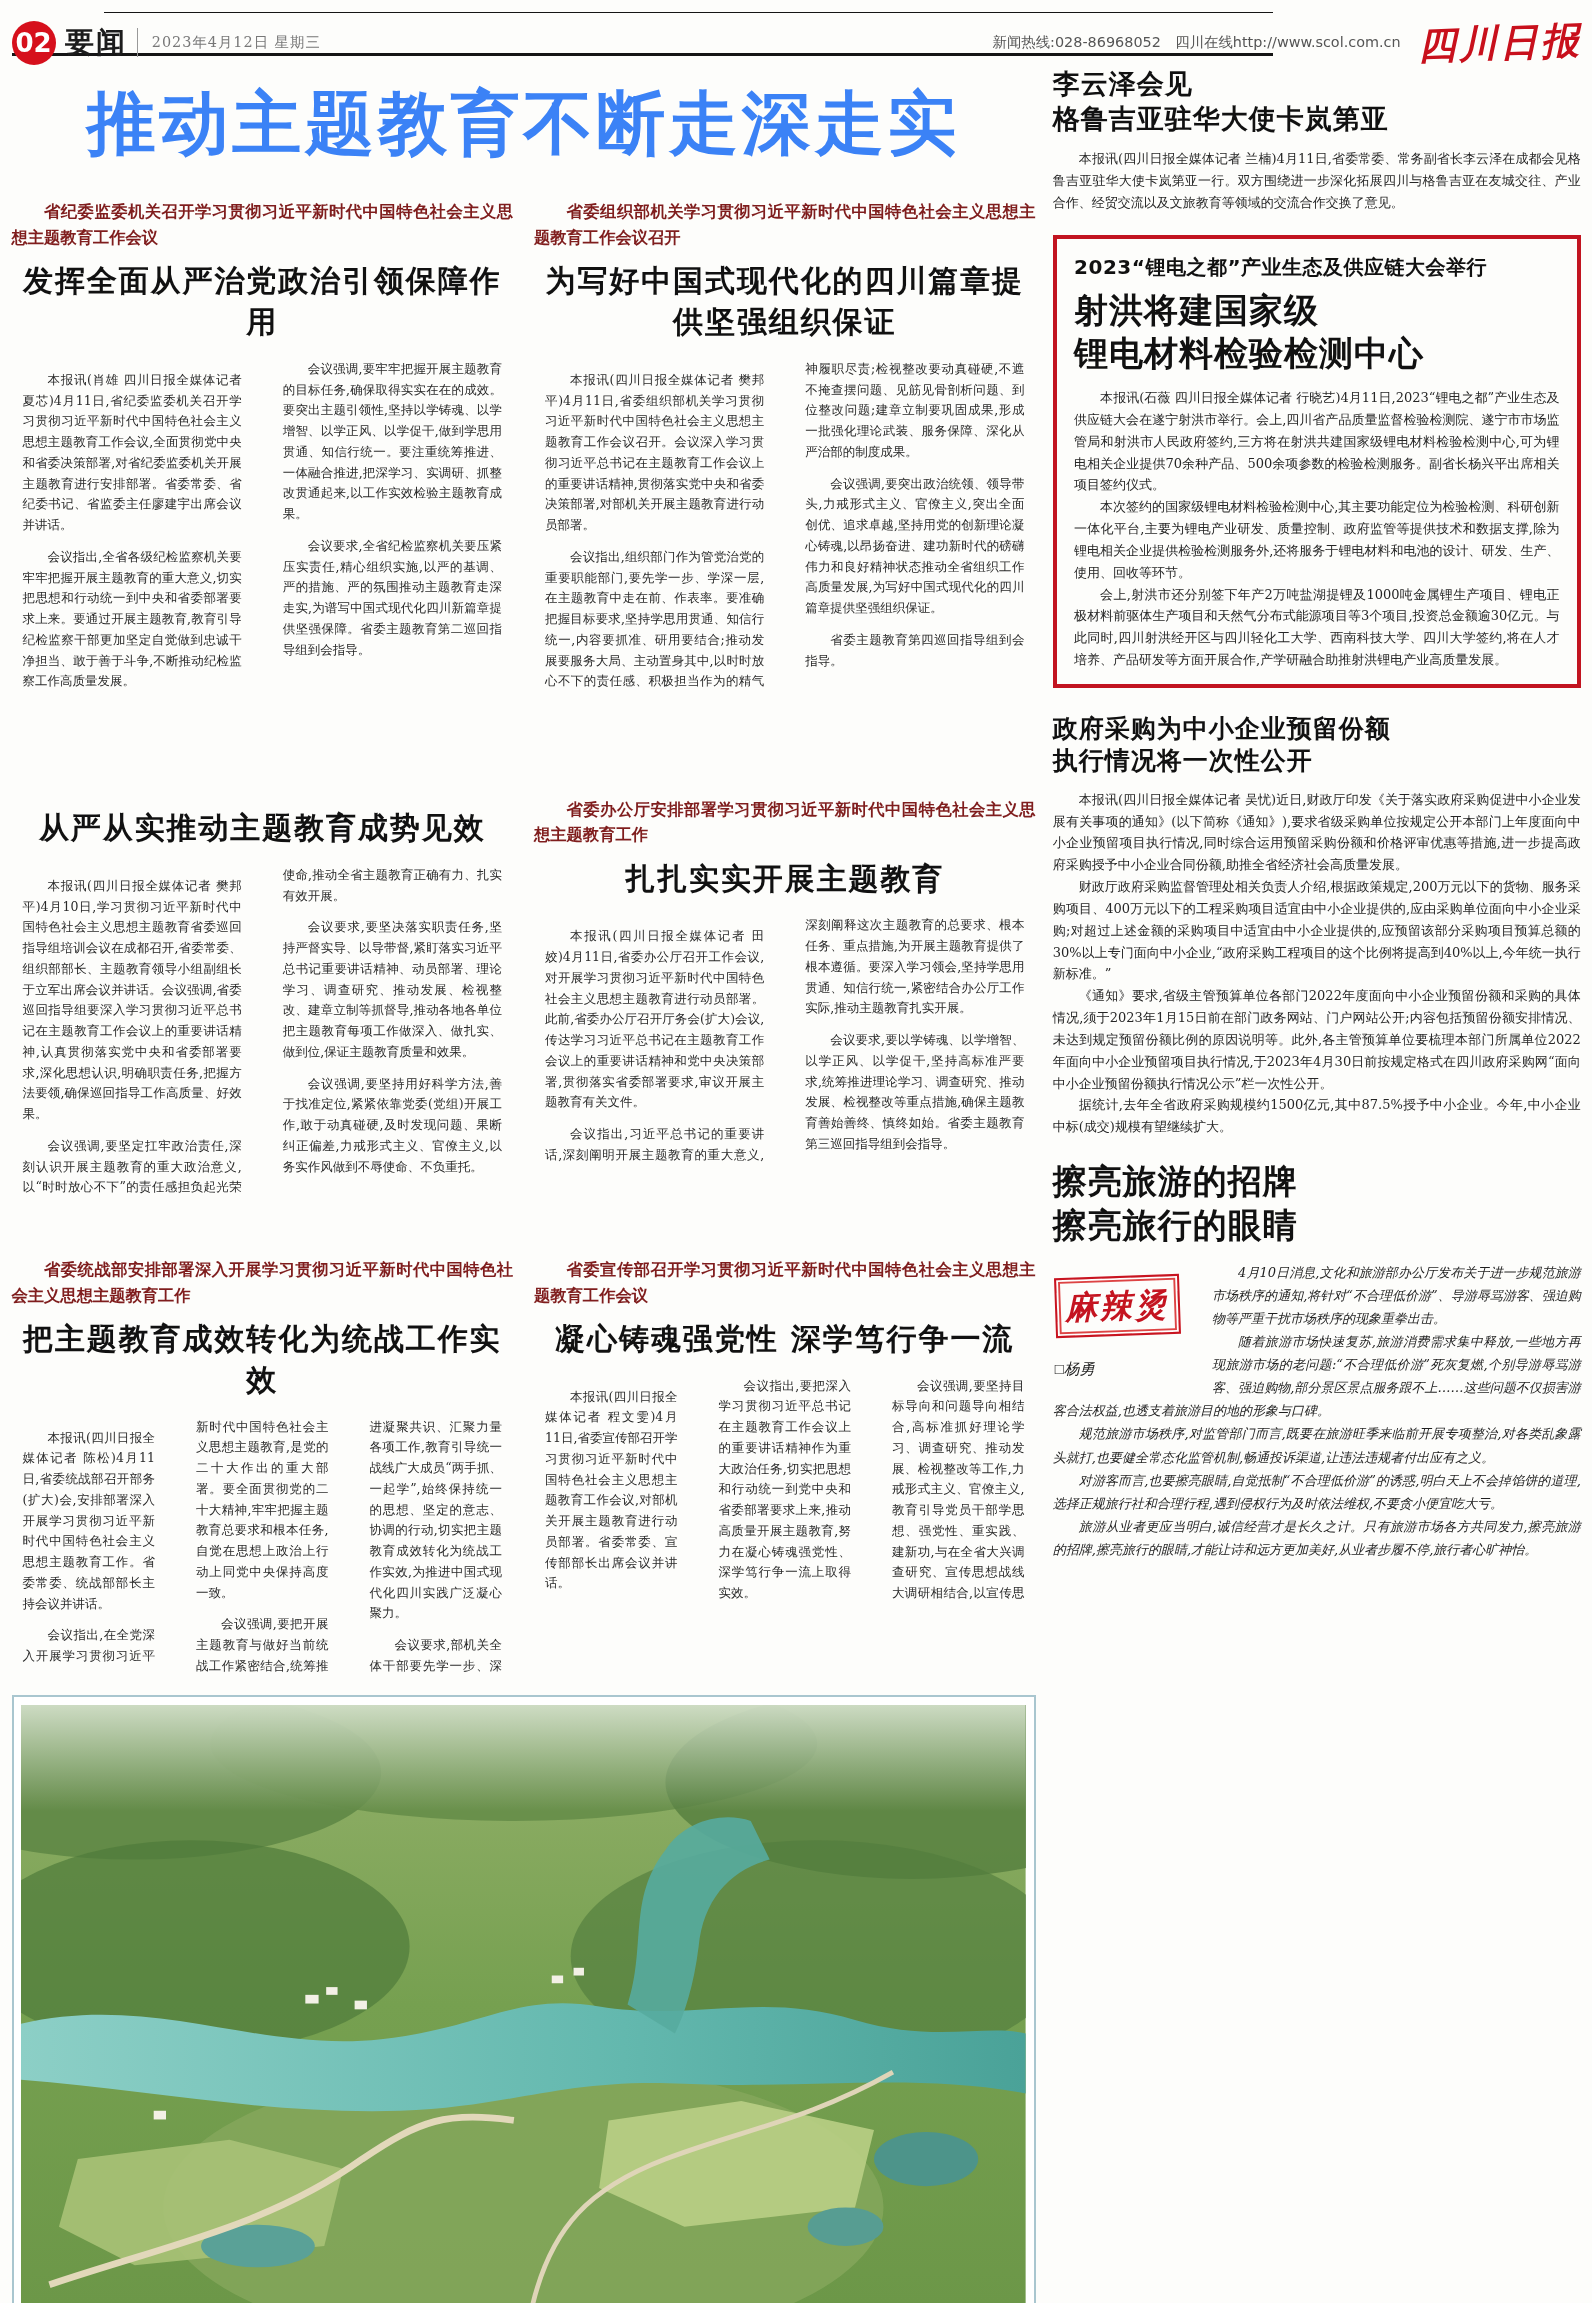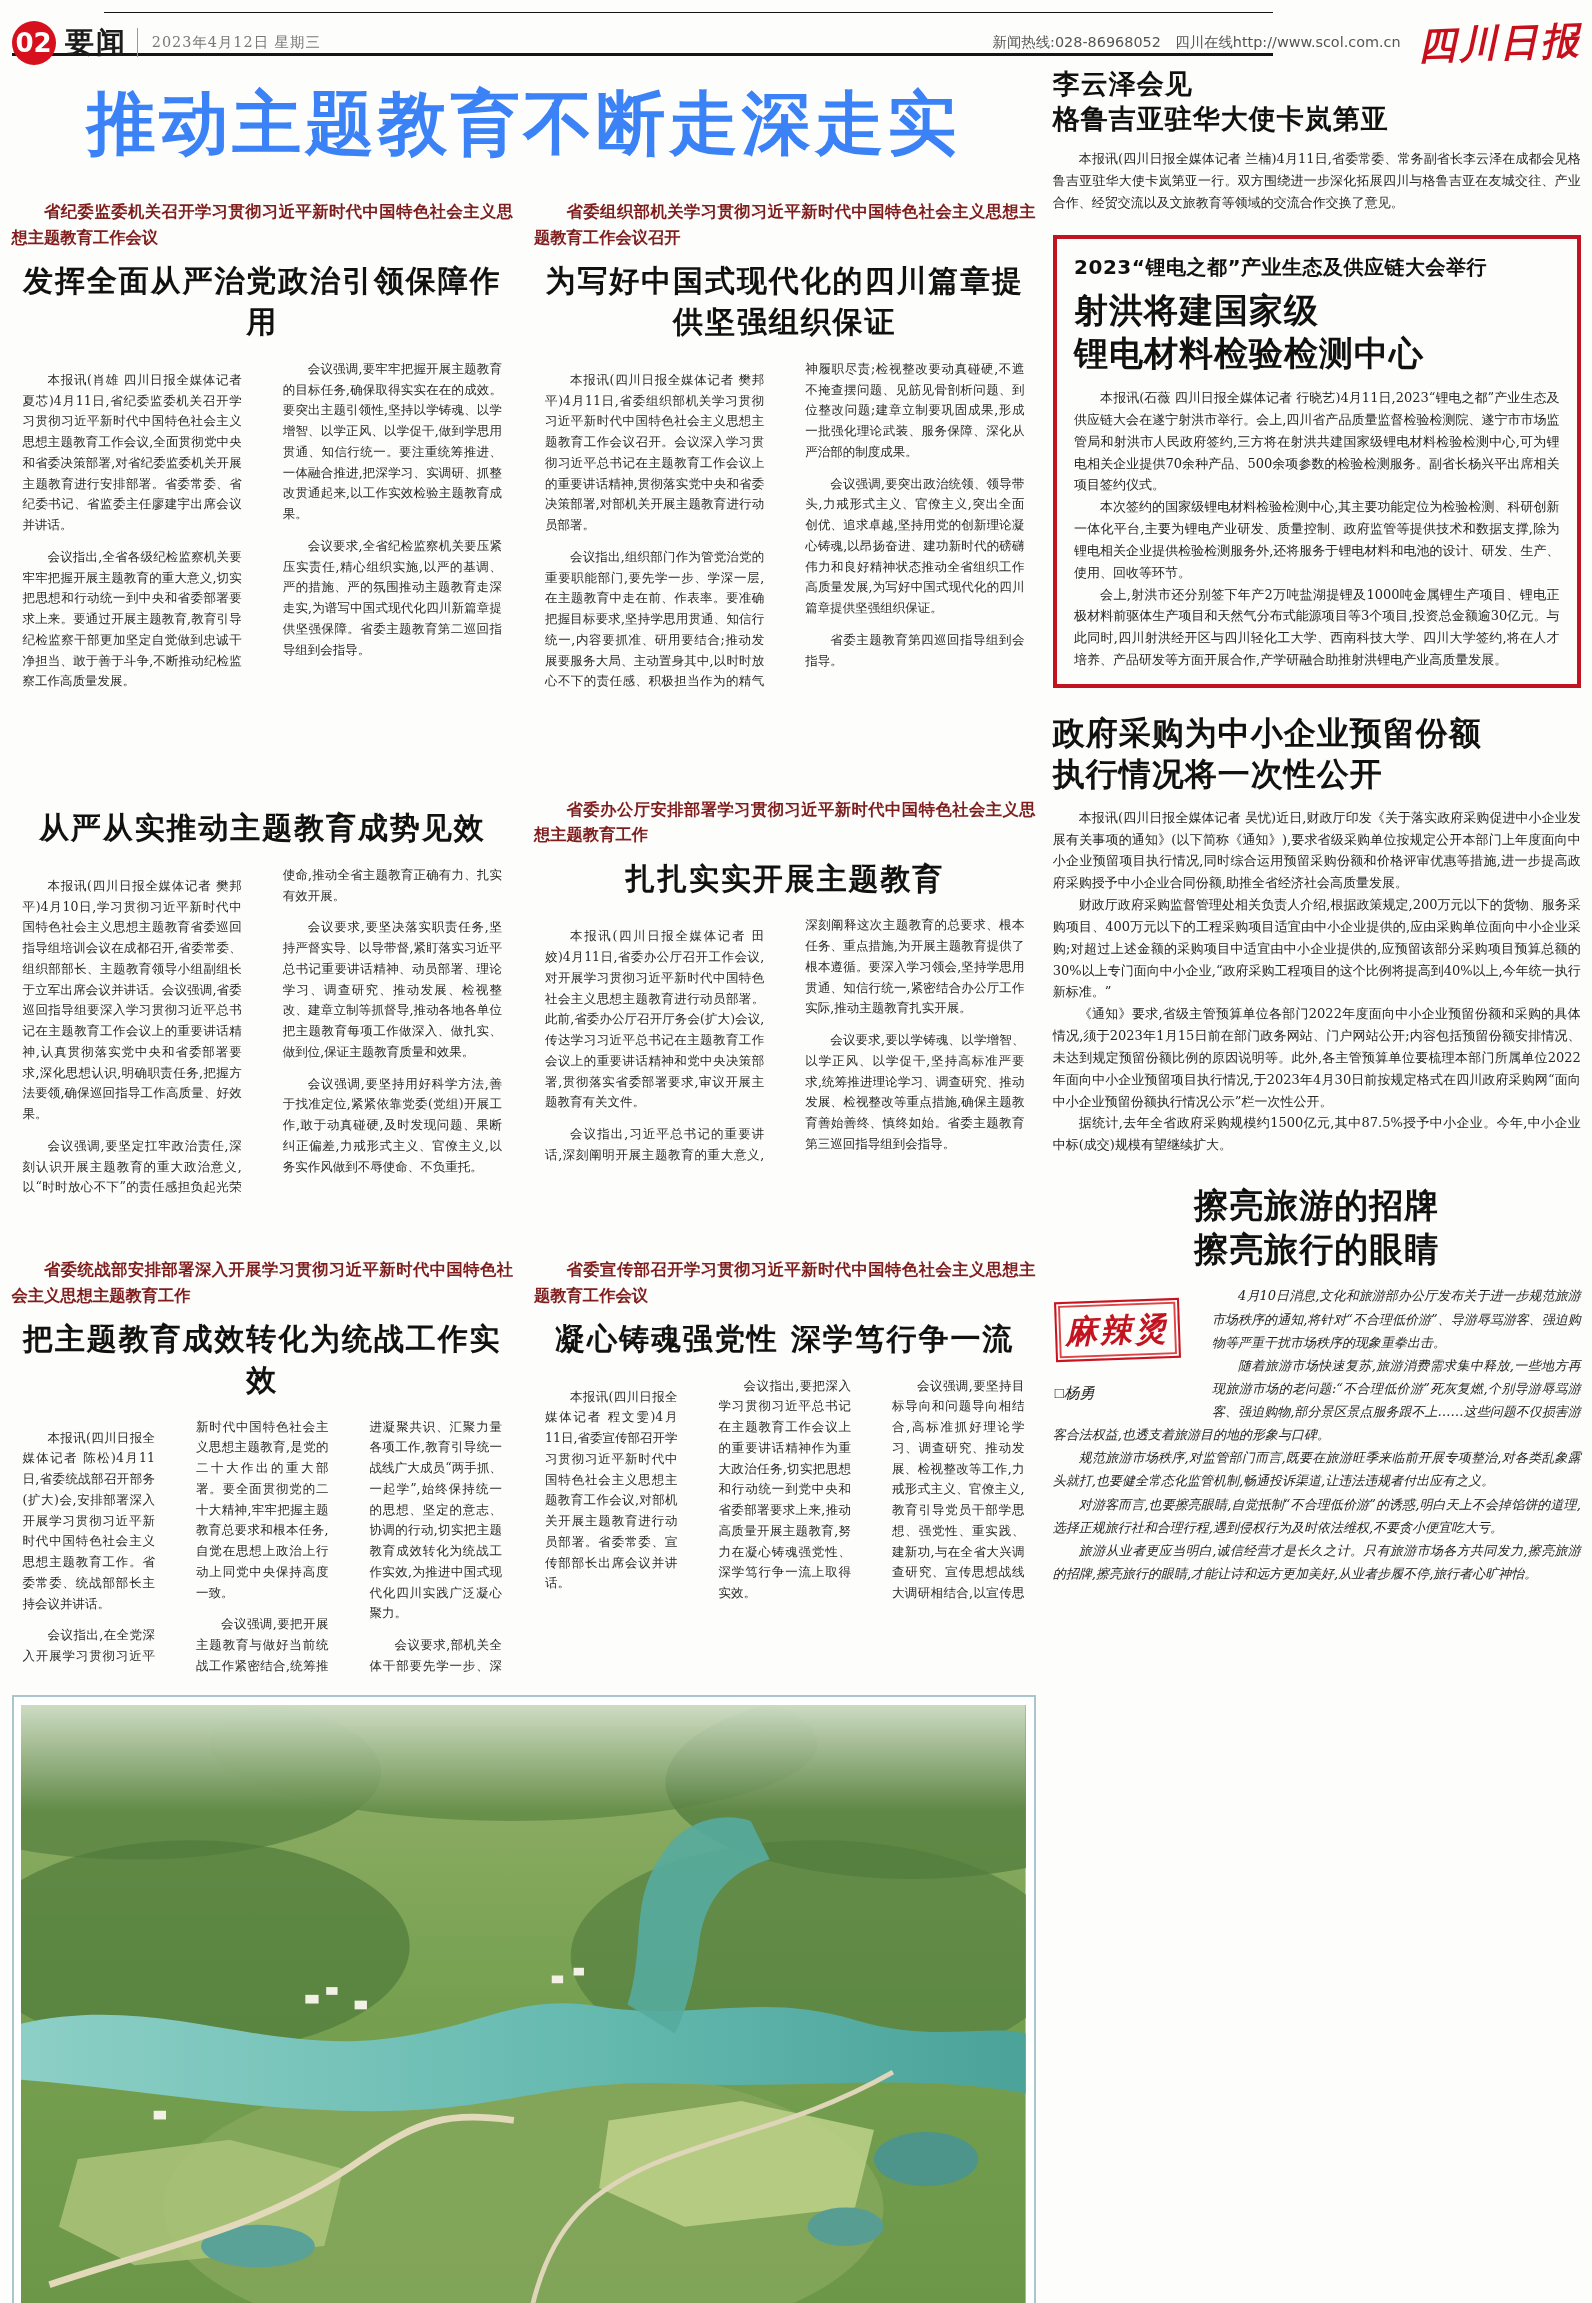--- a/index.html
+++ b/index.html
@@ -53,23 +53,23 @@
   .sb-h{font-family:"DejaVu Sans",sans-serif;font-weight:bold;color:#111;line-height:1.28;letter-spacing:1px;}
   .sb-h.meet{font-size:27px;}
   .sb-body{font-size:13px;line-height:1.68;text-align:justify;color:#262626;margin-top:11.5px;}
   .sb-body p{margin:0;text-indent:2em;}
 
   .redbox{border:4.8px solid #c21420;padding:15.4px 17.3px 13.4px;margin-bottom:25px;}
   .redbox .rb-kicker{font-family:"DejaVu Sans",sans-serif;font-weight:bold;font-size:20px;
                      letter-spacing:0.5px;color:#111;margin-bottom:7.7px;}
   .redbox .sb-h{font-size:34px;}
 
-  .sb-h.big{font-size:32px;}
-
-  .tourism .sb-h{font-size:34px;margin-top:7px;text-align:center;}
+  .sb-h.big{font-size:25px;}
+
+  .tourism .sb-h{font-size:34px;margin-top:1px;}
   .stampwrap{float:left;width:144px;margin:15.4px 13.4px 5.8px 1.9px;}
   .stamp{width:121px;height:56px;border:2.9px solid #c81420;box-shadow:0 0 0 1.9px #fff inset,0 0 0 3.8px #d44 inset;
          color:#c41420;font-family:"DejaVu Serif",serif;font-weight:bold;font-size:32px;
          display:flex;align-items:center;justify-content:center;letter-spacing:2.9px;
          transform:rotate(-2deg);}
   .stamp-author{font-family:Liberation Mono, monospace;font-size:15.4px;margin-top:21px;color:#222;}
   .tourism-body{font-style:italic;font-size:13px;line-height:1.78;text-align:justify;color:#1f1f1f;margin-top:13.4px;}
   .tourism-body p{margin:0;text-indent:2em;}
 </style>
 </head>

